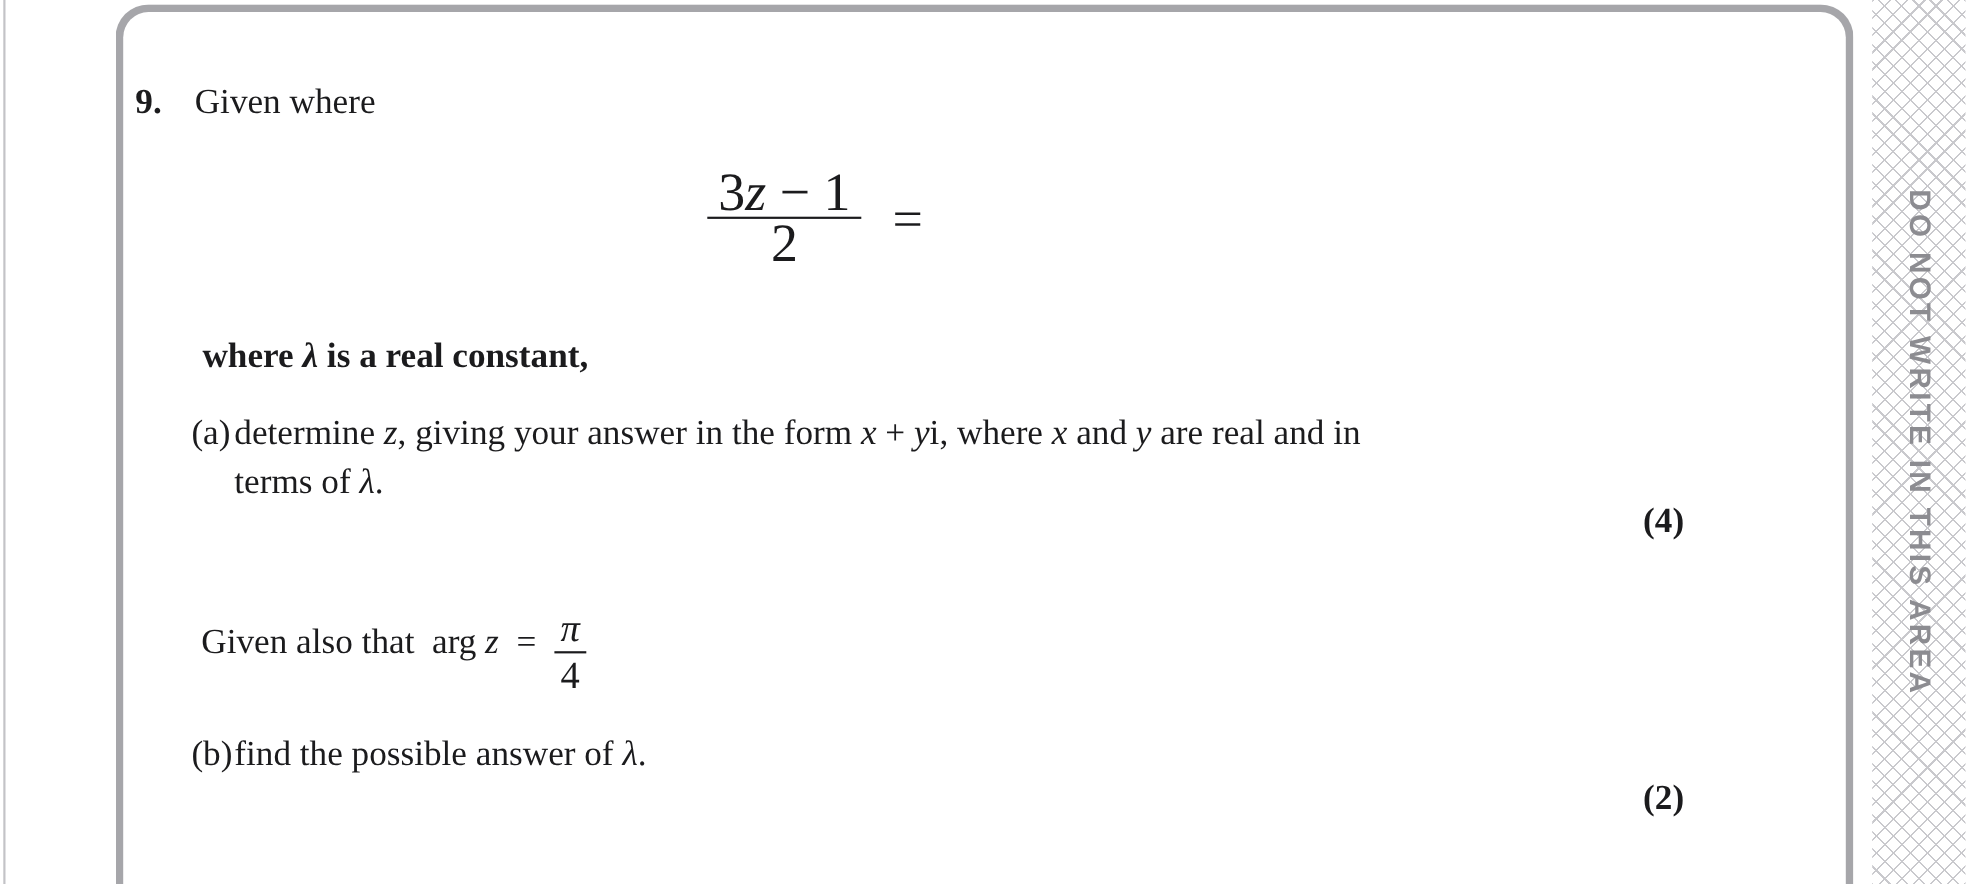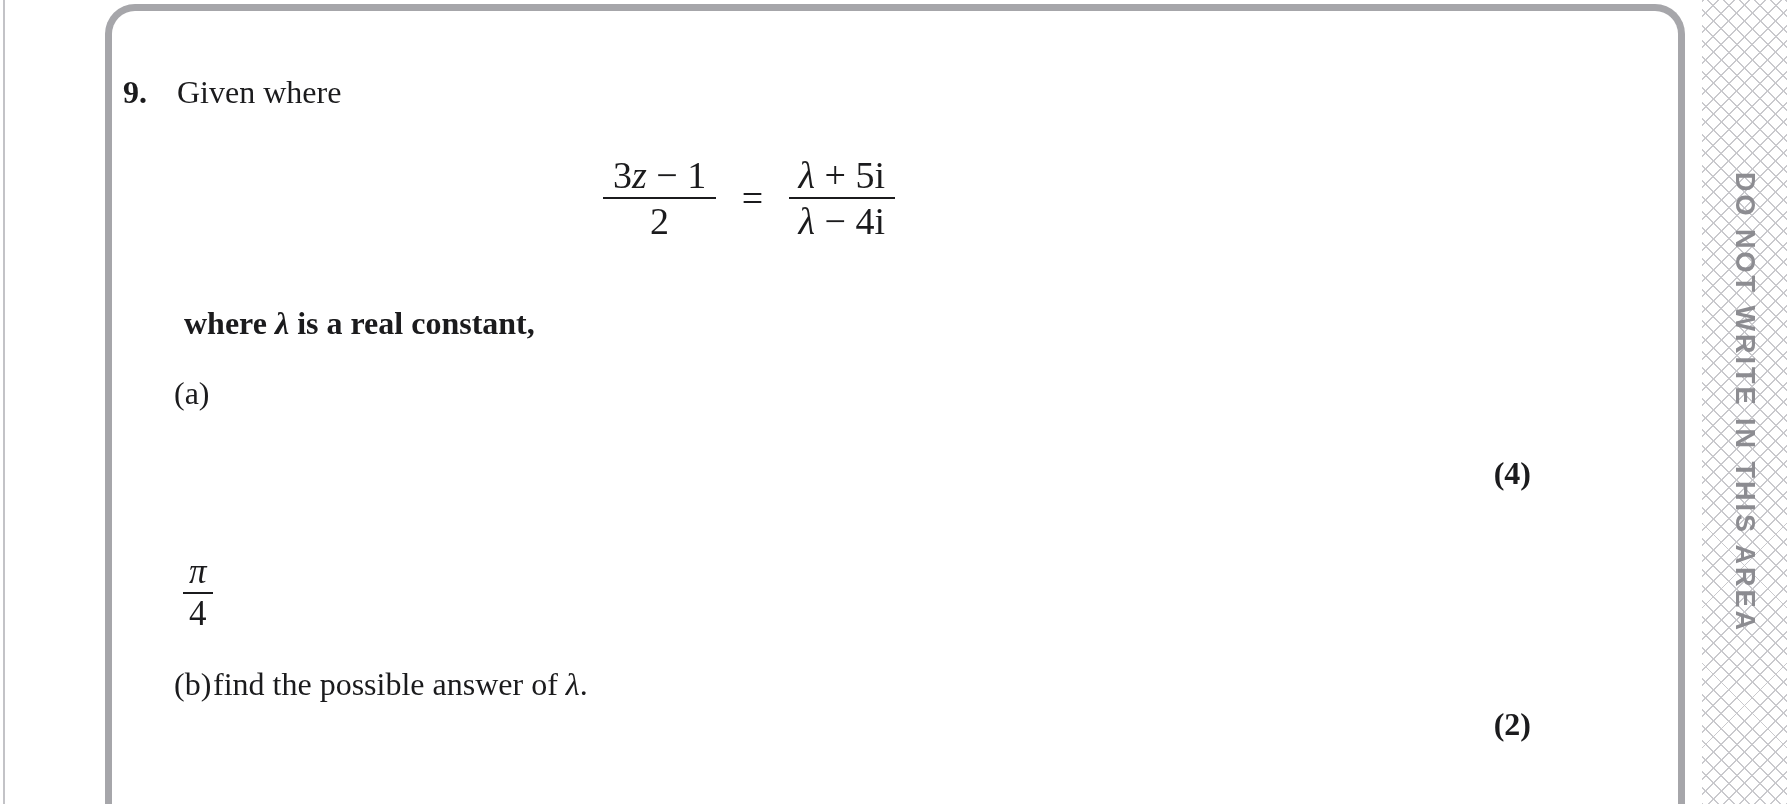--- a/index.html
+++ b/index.html
@@ -44,21 +44,21 @@
 
   
   .q-header{
     position:absolute;left:123px;top:74px;
     display:flex;gap:30px;font-size:32px;
   }
   .q-number{font-weight:bold;}
 
   .display-equation{
     position:absolute;left:0;top:156px;width:1498px;
-    text-align:center;font-size:38px;line-height:1;
+    text-align:center;font-size:49px;line-height:1;
   }
   .frac{display:inline-block;vertical-align:middle;text-align:center;}
   .frac .num{display:block;padding:0 10px 3px 10px;border-bottom:2px solid #1b1b1d;line-height:38px;}
   .frac .den{display:block;padding:3px 10px 0 10px;line-height:38px;}
   .eq-rel{display:inline-block;vertical-align:middle;margin:0 16px;line-height:1;}
 
   .where-line{position:absolute;left:184px;top:305px;font-size:32px;font-weight:bold;}
 
   .part{position:absolute;display:flex;font-size:32px;line-height:44px;}
   .part-a{left:174px;top:371px;}
@@ -87,38 +87,36 @@
   <span class="q-number">9.</span>
   <span>Given where</span>
 </div>
 
 <div class="display-equation">
   <span class="frac">
     <span class="num"><span>3</span><span class="it">z</span><span> − 1</span></span>
     <span class="den"><span>2</span></span>
   </span>
   <span class="eq-rel">=</span>
-  <span class="frac">
-    <span class="num"><span class="it">λ</span><span> + 5i</span></span>
-    <span class="den"><span class="it">λ</span><span> − 4i</span></span>
-  </span>
 </div>
 
 <div class="where-line"><span>where </span><span class="it">λ</span><span> is a real constant,</span></div>
 
 <div class="part part-a">
   <span class="part-label">(a)</span>
   <span class="part-text">
+    <span style="display:block"><span>determine </span><span class="it">z</span><span>, giving your answer in the form </span><span class="it">x</span><span> + </span><span class="it">y</span><span>i, where </span><span class="it">x</span><span> and </span><span class="it">y</span><span> are real and in</span></span>
+    <span style="display:block"><span>terms of </span><span class="it">λ</span><span>.</span></span>
   </span>
 </div>
 
 <div class="marks marks-a">(4)</div>
 
 <div class="given-also">
-  <span class="frac frac-sm"><span class="num"><span class="it">π</span></span><span class="den"><span>4</span></span></span>
+  <span><span>Given also that arg </span><span class="it">z</span><span> = </span></span><span class="frac frac-sm"><span class="num"><span class="it">π</span></span><span class="den"><span>4</span></span></span>
 </div>
 
 <div class="part part-b">
   <span class="part-label">(b)</span>
   <span class="part-text"><span>find the possible answer of </span><span class="it">λ</span><span>.</span></span>
 </div>
 
 <div class="marks marks-b">(2)</div>
 
 <div class="hatch-band">

